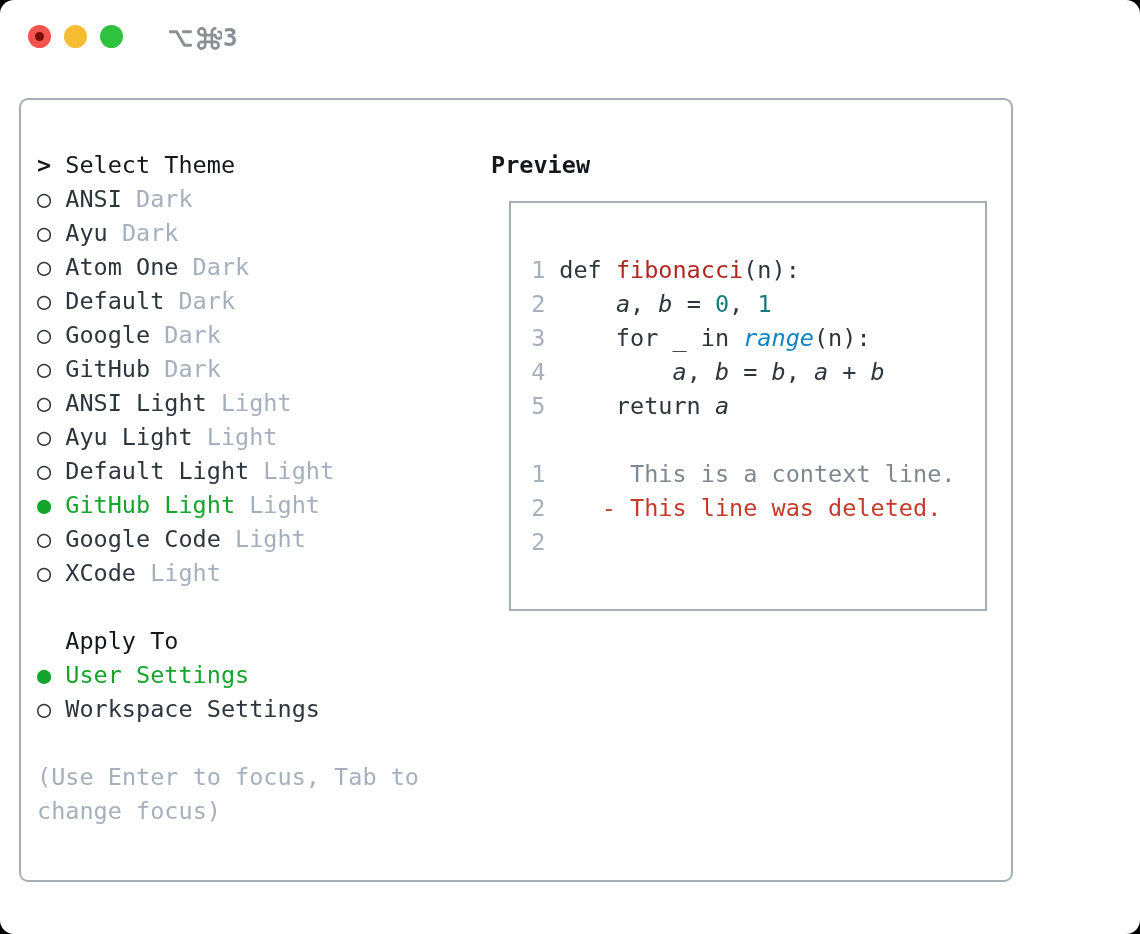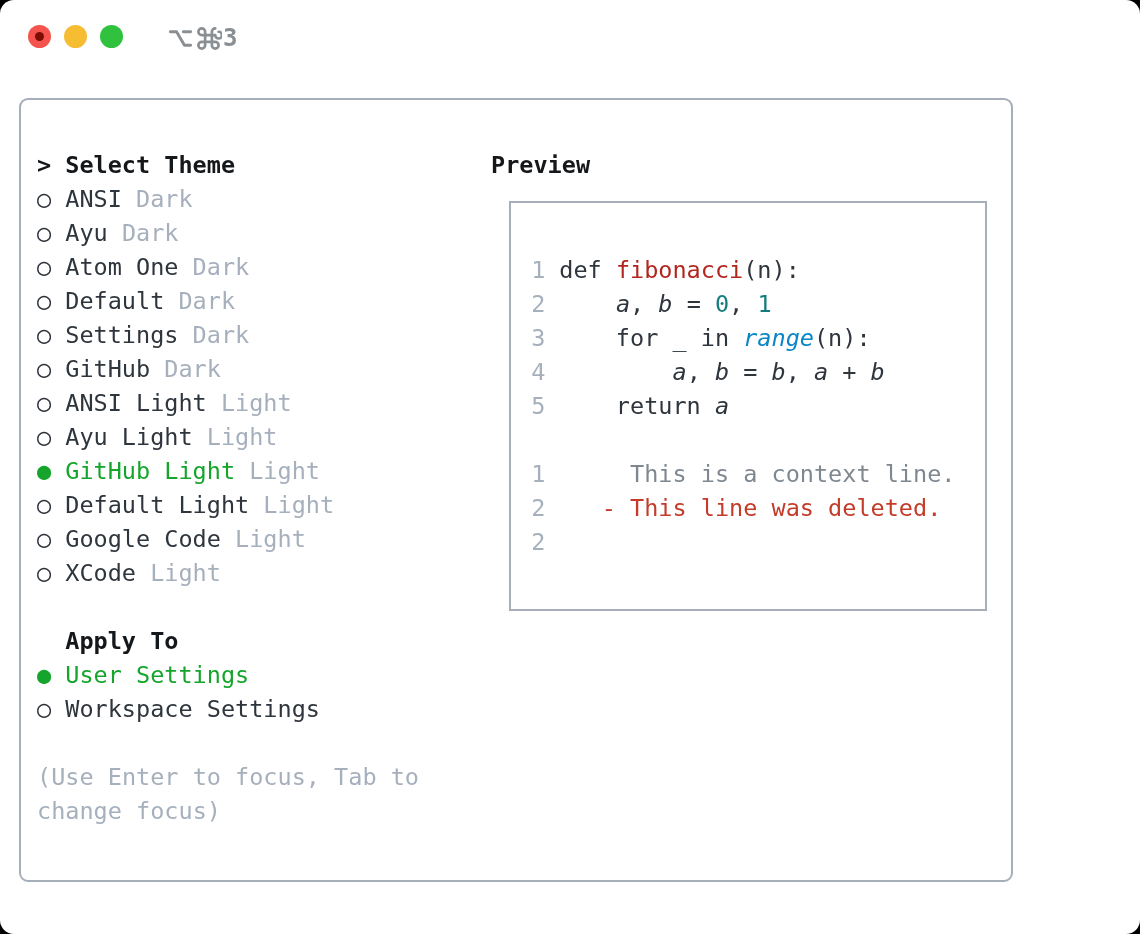--- a/index.html
+++ b/index.html
@@ -20,21 +20,21 @@
     color:var(--title-gray);font-weight:bold;font-size:24px;}
   .wtitle svg{display:block;}
   
   .panel{
     position:absolute;left:19px;top:98px;width:994px;height:784px;
     border:2px solid var(--border);border-radius:9px;box-sizing:border-box;background:#fff;
   }
   .left-block{position:absolute;left:16px;top:48px;}
   .row{height:34px;line-height:34px;font-size:23.5px;white-space:pre;color:var(--name);}
   .cell{display:inline-block;width:2ch;}
-  .hdr{font-weight:bold;color:var(--black);}
+  .hdr{font-weight:normal;color:var(--black);}
   .prompt{font-weight:bold;color:var(--black);}
   .row .tag{color:var(--muted);margin-left:1ch;}
   .row.selected .bullet,.row.selected .name{color:var(--green);}
   .row.hint{color:var(--muted);}
   .preview-title{position:absolute;left:470px;top:48px;height:34px;line-height:34px;
     font-size:23.5px;font-weight:bold;color:var(--black);}
   .preview-box{
     position:absolute;left:488px;top:101px;width:478px;height:410px;
     border:2px solid var(--border);box-sizing:border-box;background:#fff;
     padding-top:50px;
@@ -79,26 +79,26 @@
   <div class="panel">
 
     <div class="left-block">
       <div class="row"><span class="cell prompt">&gt;</span><span class="hdr">Select Theme</span></div>
 
       <div id="theme-list">
           <div class="row"><span class="cell bullet">○</span><span class="name">ANSI</span><span class="tag">Dark</span></div>
           <div class="row"><span class="cell bullet">○</span><span class="name">Ayu</span><span class="tag">Dark</span></div>
           <div class="row"><span class="cell bullet">○</span><span class="name">Atom One</span><span class="tag">Dark</span></div>
           <div class="row"><span class="cell bullet">○</span><span class="name">Default</span><span class="tag">Dark</span></div>
-          <div class="row"><span class="cell bullet">○</span><span class="name">Settings</span><span class="tag">Dark</span></div>
+          <div class="row"><span class="cell bullet">○</span><span class="name">Google</span><span class="tag">Dark</span></div>
           <div class="row"><span class="cell bullet">○</span><span class="name">GitHub</span><span class="tag">Dark</span></div>
           <div class="row"><span class="cell bullet">○</span><span class="name">ANSI Light</span><span class="tag">Light</span></div>
           <div class="row"><span class="cell bullet">○</span><span class="name">Ayu Light</span><span class="tag">Light</span></div>
+          <div class="row"><span class="cell bullet">○</span><span class="name">Default Light</span><span class="tag">Light</span></div>
           <div class="row selected"><span class="cell bullet">●</span><span class="name">GitHub Light</span><span class="tag">Light</span></div>
-          <div class="row"><span class="cell bullet">○</span><span class="name">Default Light</span><span class="tag">Light</span></div>
           <div class="row"><span class="cell bullet">○</span><span class="name">Google Code</span><span class="tag">Light</span></div>
           <div class="row"><span class="cell bullet">○</span><span class="name">XCode</span><span class="tag">Light</span></div>
         </div>
 
       <div class="row"></div>
       <div class="row"><span class="cell"></span><span class="hdr">Apply To</span></div>
 
       <div id="apply-list">
           <div class="row selected"><span class="cell bullet">●</span><span class="name">User Settings</span></div>
           <div class="row"><span class="cell bullet">○</span><span class="name">Workspace Settings</span></div>

